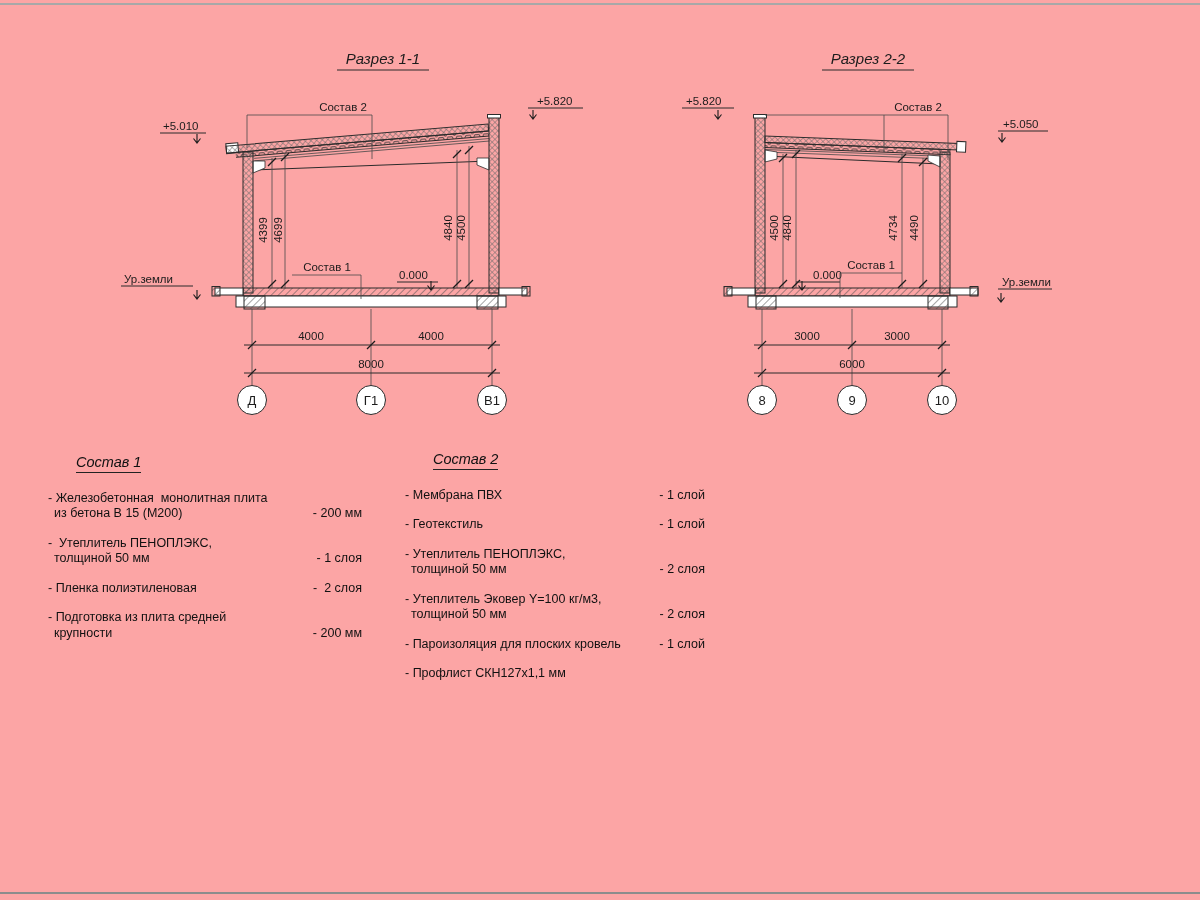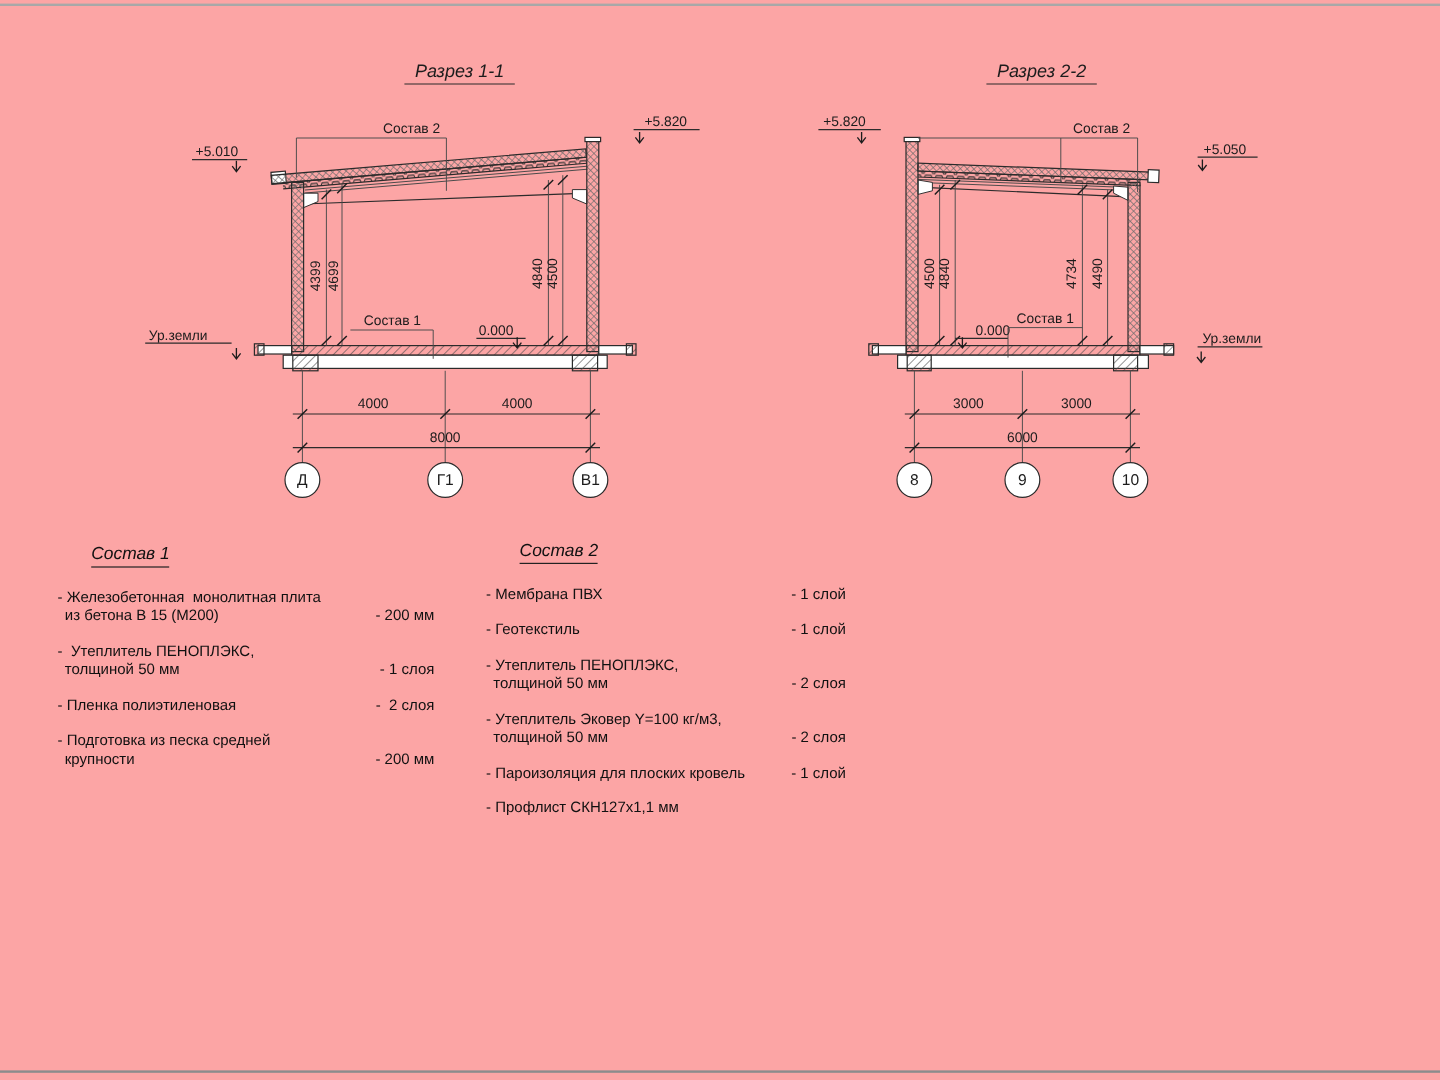--- a/index.html
+++ b/index.html
@@ -261,21 +261,21 @@
       <div class="item-value">- 1 слоя</div>
     </div>
     <div class="item">
       <div class="item-name">
           <span class="l1">- Пленка полиэтиленовая</span>
         </div>
       <div class="item-value">-  2 слоя</div>
     </div>
     <div class="item">
       <div class="item-name">
-          <span class="l1">- Подготовка из песка средней</span>
+          <span class="l1">- Подготовка из плита средней</span>
           <span class="l2">крупности</span>
         </div>
       <div class="item-value">- 200 мм</div>
     </div>
   </div>
 
   <div id="list2" class="comp-list">
     <span class="comp-title">Состав 2</span>
     <div class="item">
       <div class="item-name">

